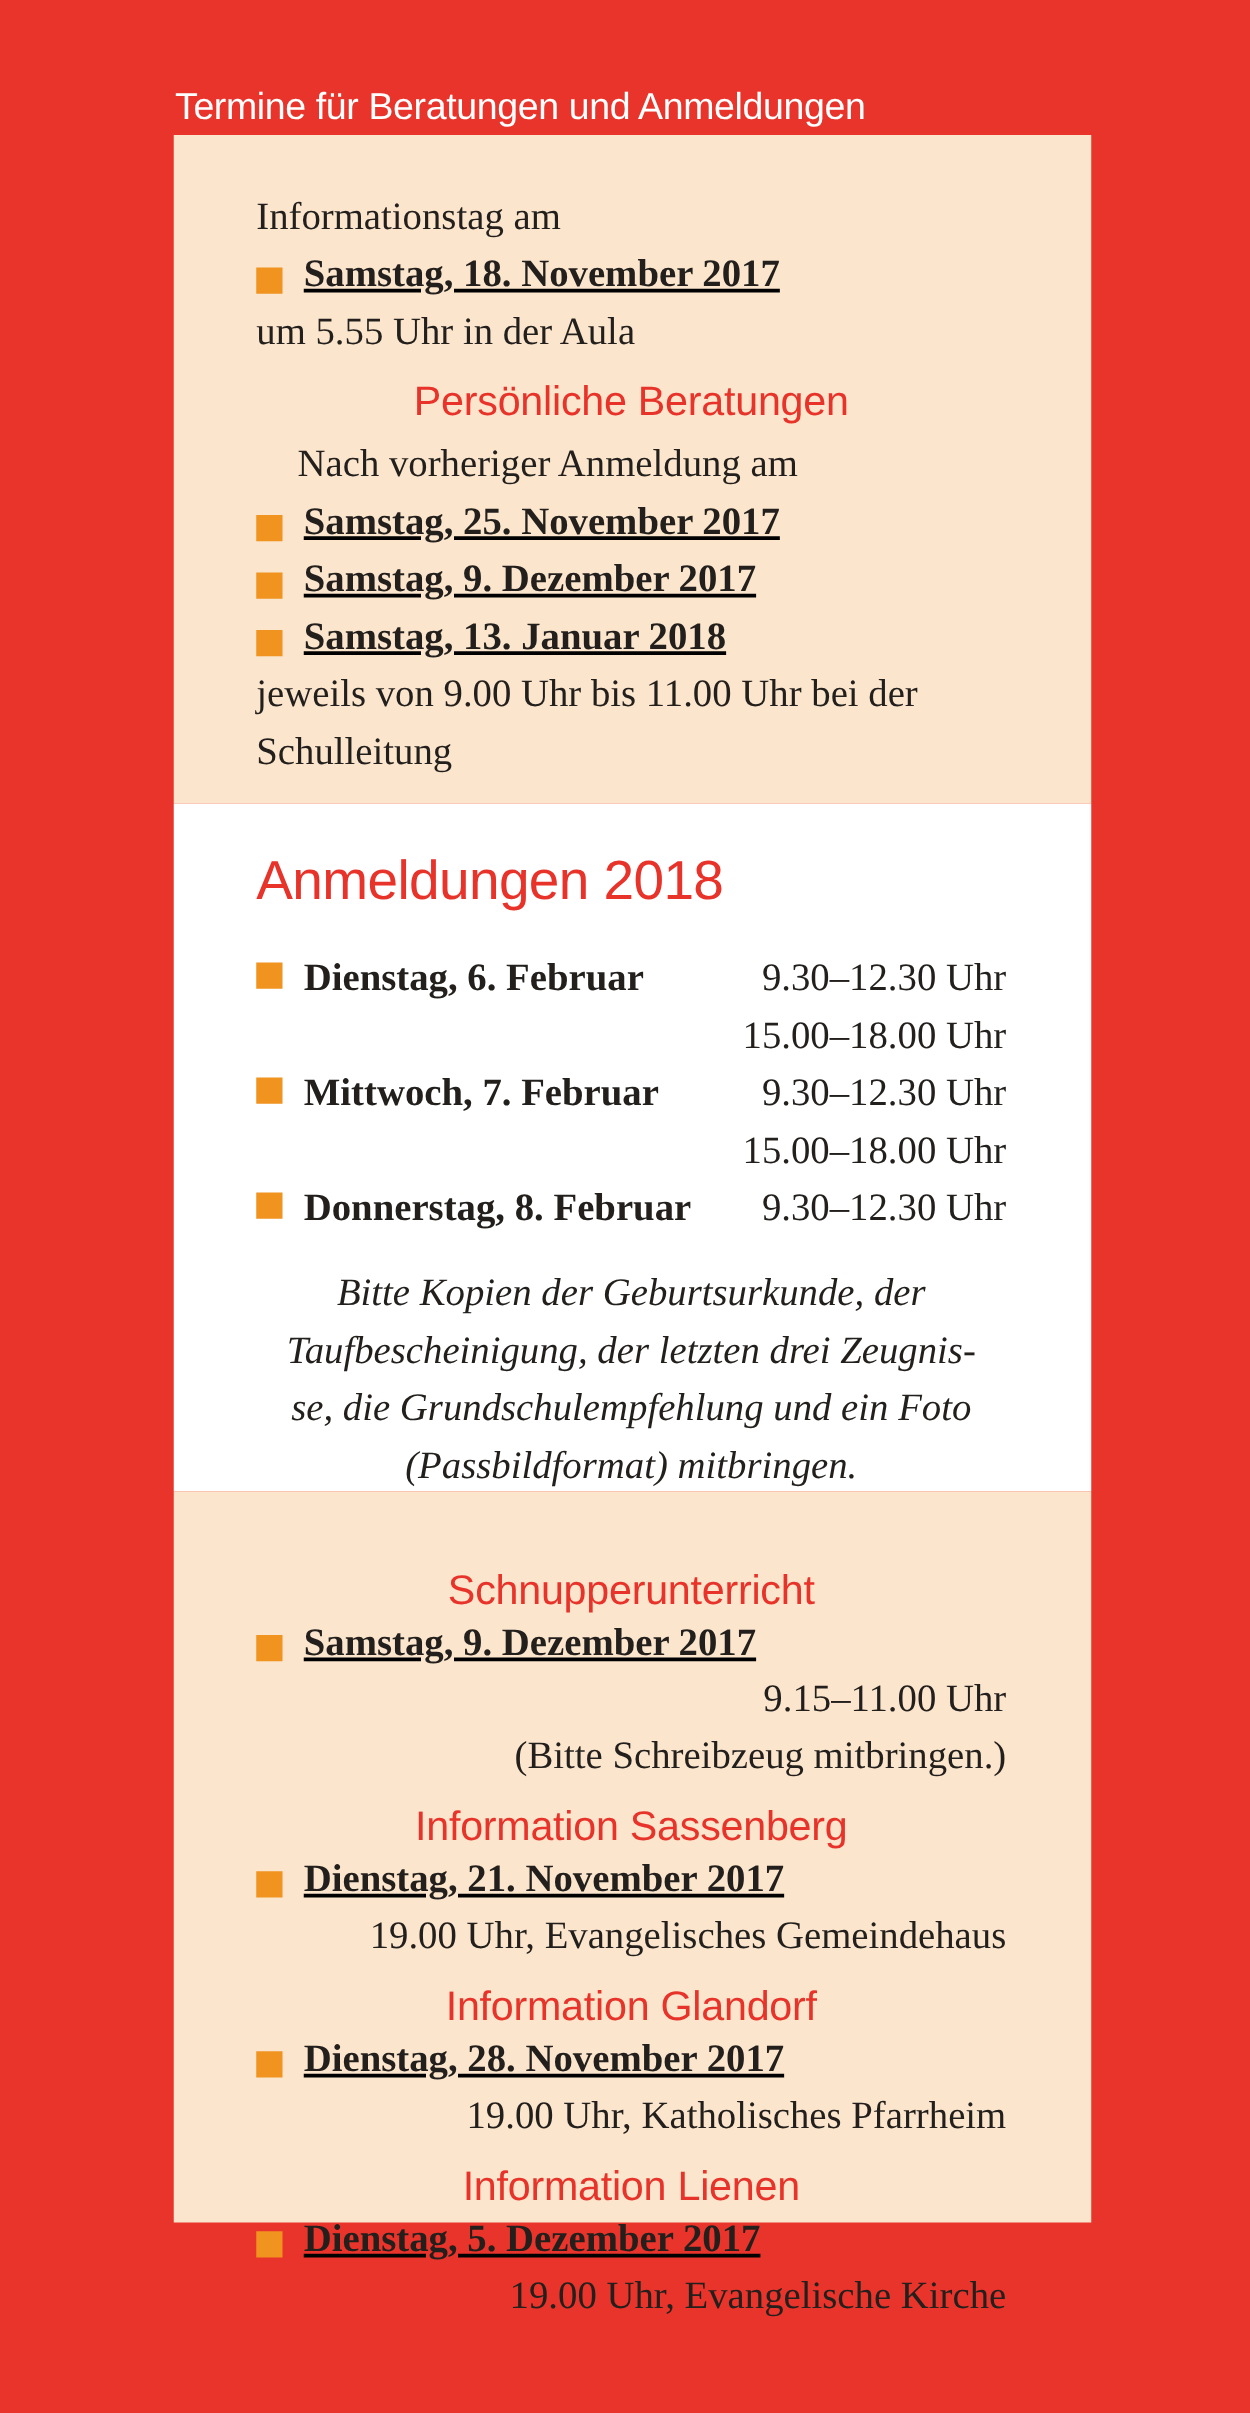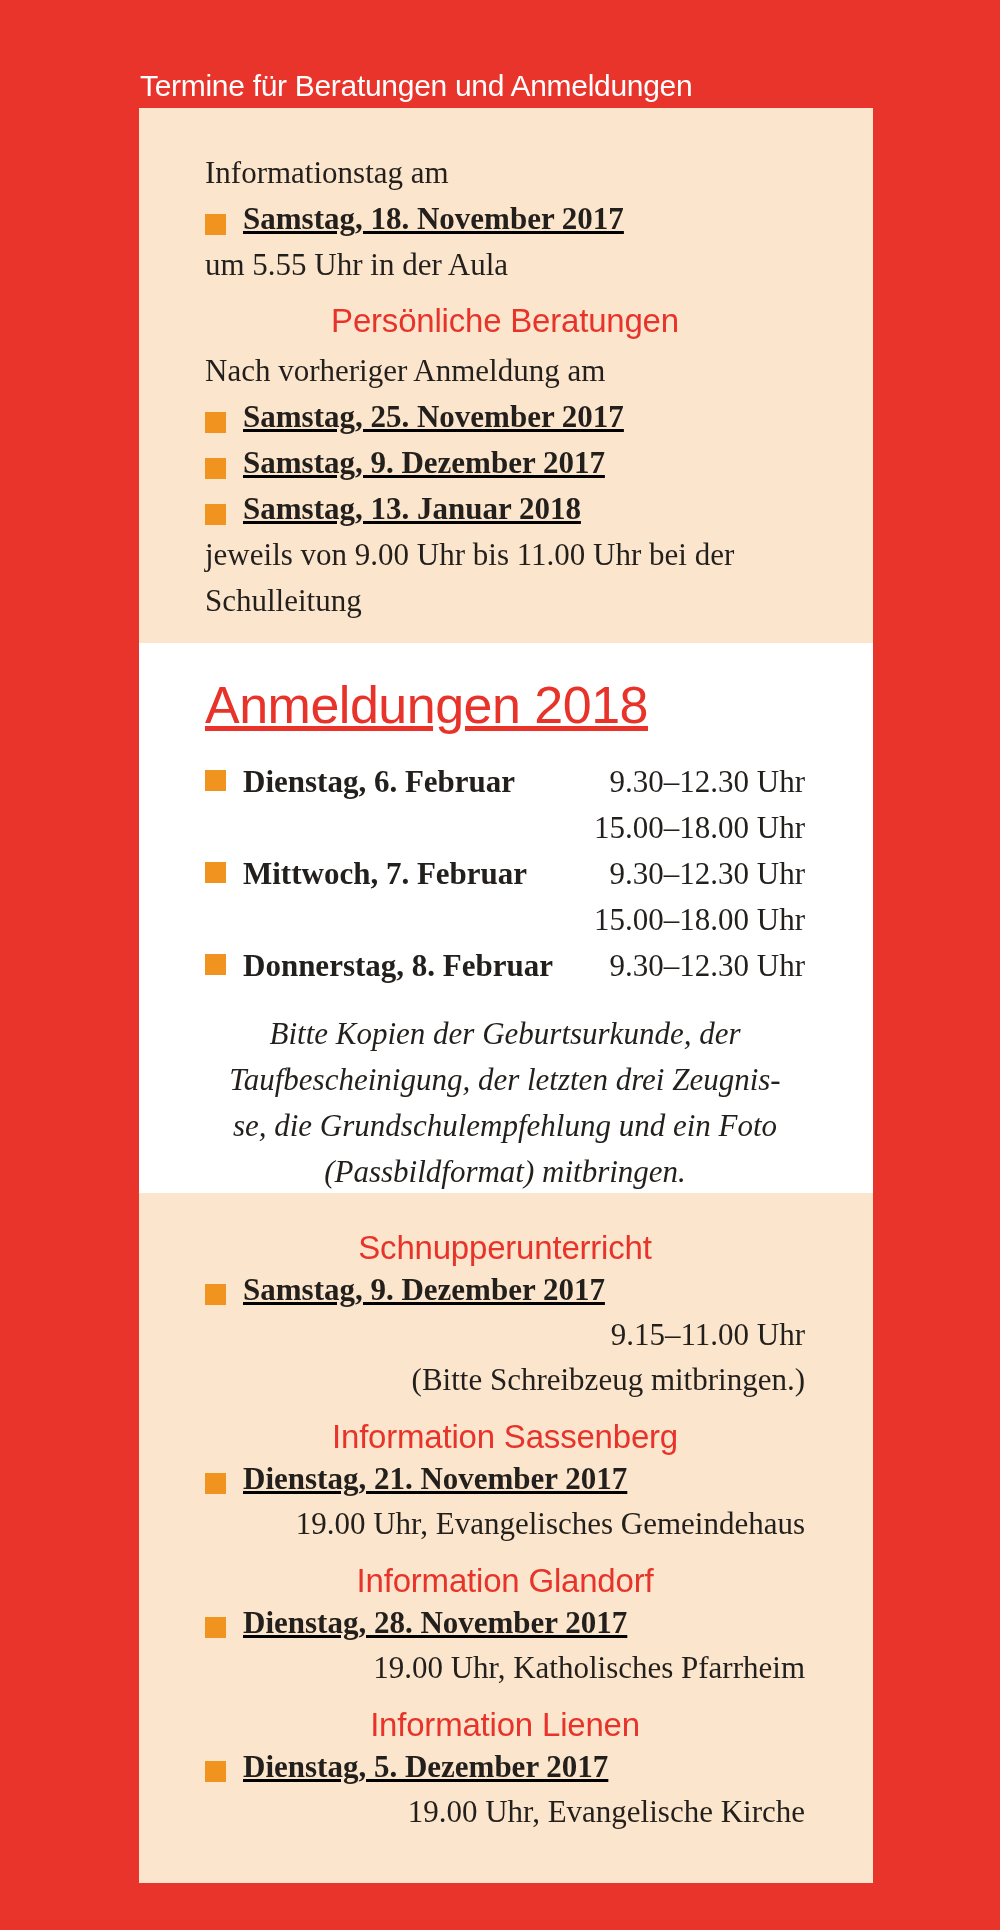--- a/index.html
+++ b/index.html
@@ -10,49 +10,49 @@
     position:absolute;left:140px;top:68px;
     font-family:"Liberation Sans",sans-serif;
     font-size:30px;line-height:36px;letter-spacing:-0.3px;
     color:#FFFFFF;white-space:nowrap;
   }
 
   .panel{position:absolute;left:139px;top:108px;width:734px;}
   .sec{box-sizing:border-box;width:734px;padding:0 68px 0 66px;}
   .sec-a{height:535px;background:#FBE5CC;padding-top:42px;}
   .sec-b{height:550px;background:#FFFFFF;padding-top:36px;}
-  .sec-c{height:690px;background:#FBE5CC;padding-top:36px;}
+  .sec-c{height:585px;background:#FBE5CC;padding-top:60px;}
 
   .serif{
     font-family:"Liberation Serif",serif;
     font-size:31px;line-height:46px;color:#221F1C;
   }
   .bold{font-weight:bold;}
   .ital{font-style:italic;text-align:center;}
 
   .h-red{
     font-family:"Liberation Sans",sans-serif;
     font-size:33px;line-height:38px;color:#E8332A;
     letter-spacing:-0.2px;white-space:nowrap;text-align:center;
   }
   .h-big{
     font-family:"Liberation Sans",sans-serif;
-    font-size:52px;line-height:52px;color:#E8332A;
-    letter-spacing:-0.5px;margin-bottom:28px;white-space:nowrap;text-decoration:underline;
+    font-size:44px;line-height:52px;color:#E8332A;
+    letter-spacing:-0.5px;margin-bottom:28px;white-space:nowrap;
   }
 
   .bullet-row{display:flex;align-items:center;text-decoration:underline;}
   .bullet{
     flex:0 0 auto;width:21px;height:21px;margin:11px 17px 0 0;
     background:#F0931F;display:inline-block;
   }
   .indent{margin-left:38px;text-align:right;}
 
   .gap-sm{margin-top:14px;}
-  .gap-xs{margin-top:8px;}
+  .gap-xs{margin-top:8px;margin-left:33px;}
 
   
   .arow{display:flex;align-items:flex-start;}
   .alabel{flex:0 0 auto;}
   .atimes{flex:1 1 auto;text-align:right;}
   .note{margin-top:22px;}
 
   
   .group{margin-bottom:16px;}
   .group .serif{line-height:45px;}

